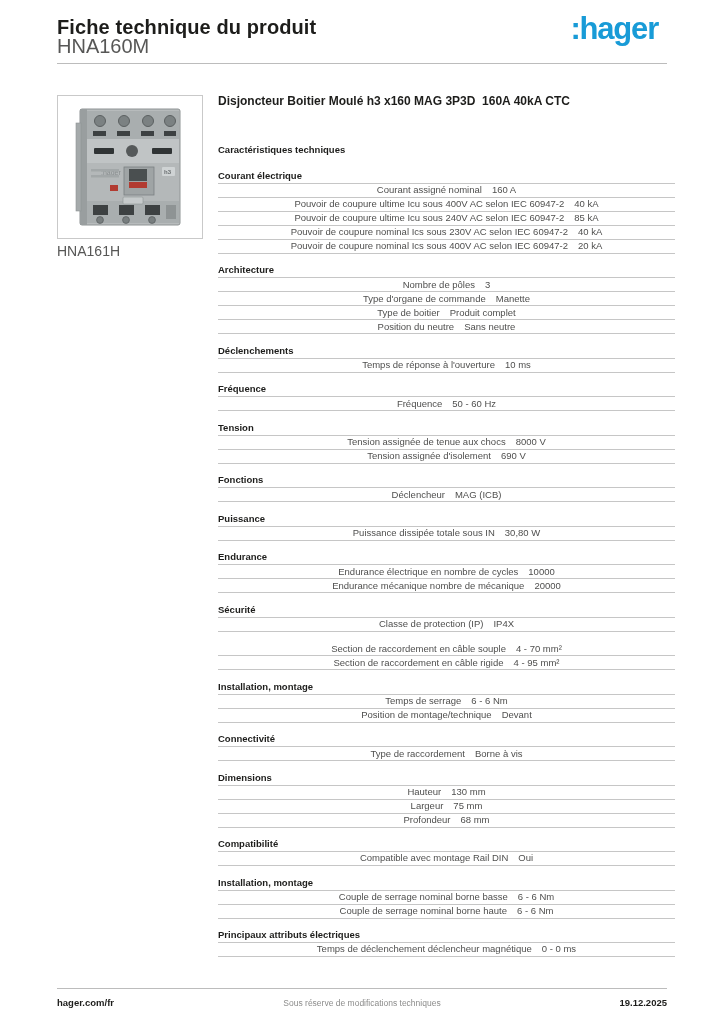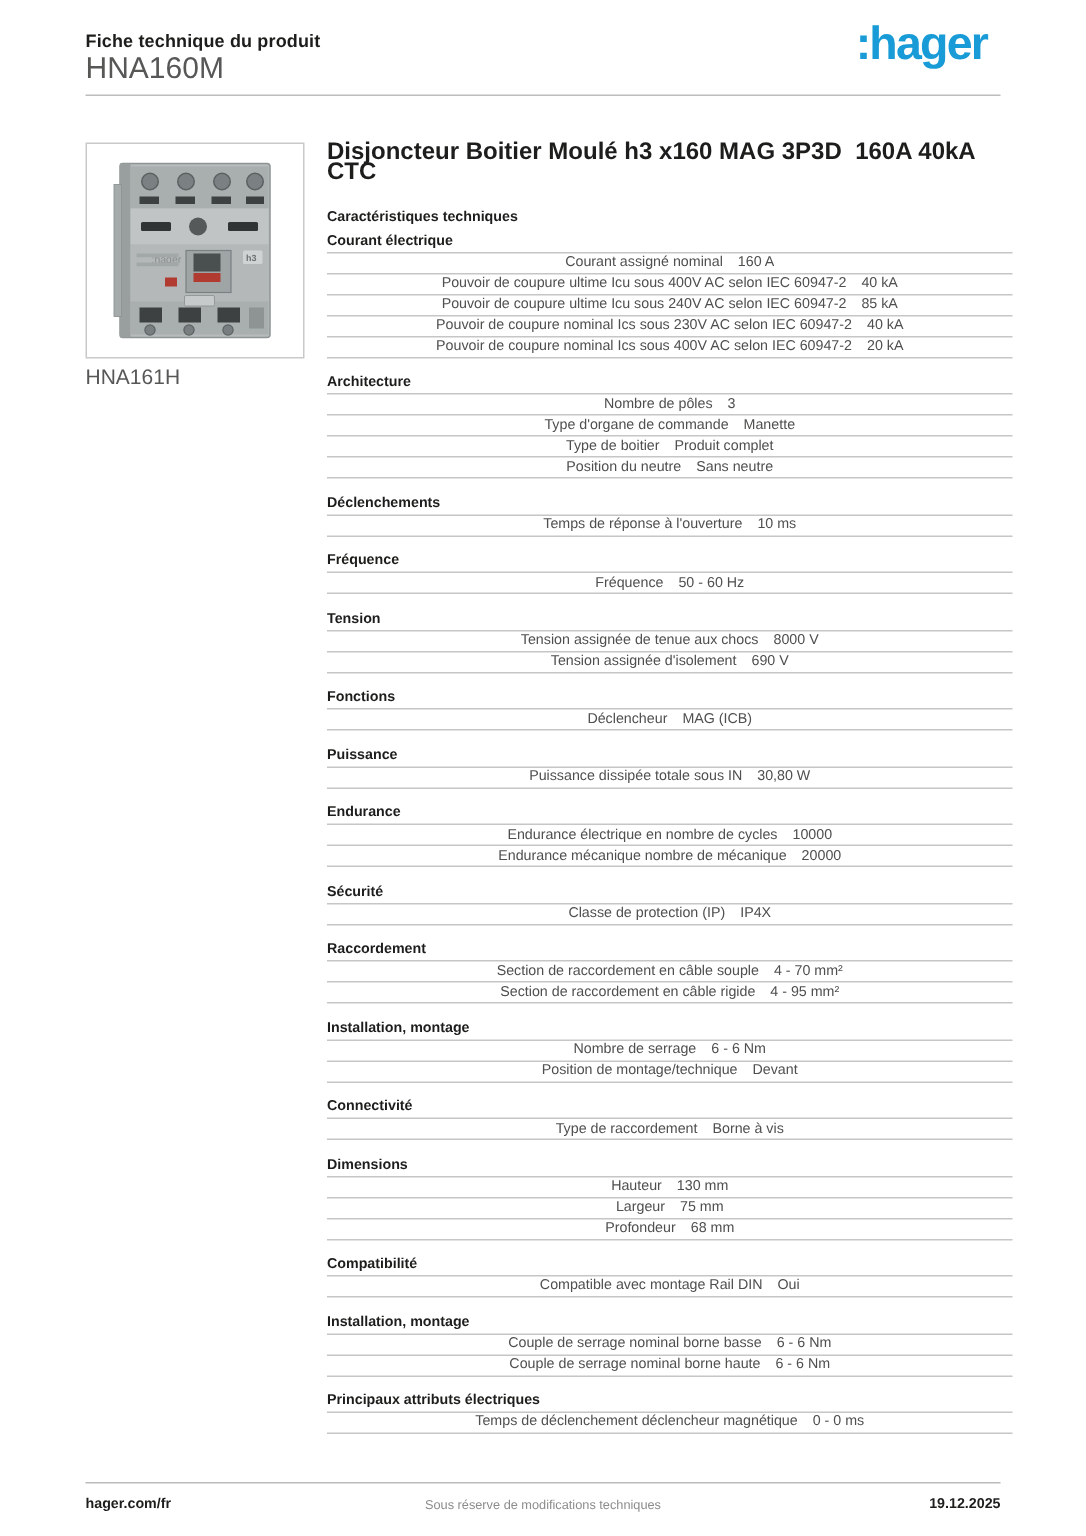--- a/index.html
+++ b/index.html
@@ -5,44 +5,44 @@
   * { margin:0; padding:0; box-sizing:border-box; }
   html,body { background:#e8e8e8; }
   body { font-family:"Liberation Sans", sans-serif; }
   .page {
     position:relative; width:724px; height:1024px; margin:0 auto;
     background:#ffffff; overflow:hidden;
   }
 
   
   .header-titles { position:absolute; left:57px; top:17px; }
-  .page-title { font-size:12px; font-weight:bold; color:#1d1d1b; line-height:20px; letter-spacing:.1px; }
+  .page-title { font-size:20px; font-weight:bold; color:#1d1d1b; line-height:20px; letter-spacing:.1px; }
   .product-ref { font-size:20px; font-weight:normal; color:#575756; line-height:18px; }
   .hager-logo {
     position:absolute; right:66px; top:12px;
     font-size:31px; font-weight:bold; color:#189bd7;
     letter-spacing:-1.2px; line-height:34px;
   }
   .header-rule { position:absolute; left:57px; top:63px; width:610px; height:1px; background:#bcbcbc; }
 
   
   .figure-box {
     position:absolute; left:57px; top:95px; width:146px; height:144px;
     border:1px solid #c9c9c9; background:#ffffff;
     display:flex; align-items:center; justify-content:center;
   }
   .figure-caption { position:absolute; left:57px; top:243px; font-size:14px; color:#575756; }
 
   
   .content { position:absolute; left:218px; top:95px; width:457px; }
   .product-title {
-    font-size:16px; font-weight:bold; color:#1d1d1b;
-    white-space:pre-wrap; line-height:13px; margin-bottom:18px;
-  }
-  .char-title { font-size:9.5px; font-weight:bold; color:#1d1d1b; line-height:12px; margin-bottom:4px; }
+    font-size:12px; font-weight:bold; color:#1d1d1b;
+    white-space:pre-wrap; line-height:13px; margin-bottom:36px;
+  }
+  .char-title { font-size:9.5px; font-weight:bold; color:#1d1d1b; line-height:12px; margin-bottom:14px; }
 
   .spec-section { margin-bottom:10.5px; }
   .section-title {
     font-size:9.5px; font-weight:bold; color:#1d1d1b;
     line-height:11px; padding-bottom:2px; border-bottom:1px solid #c6c6c6;
   }
   .spec-row {
     display:flex; justify-content:center; align-items:baseline;
     border-bottom:1px solid #c6c6c6;
     padding:1.4px 0 1.8px 0;
@@ -241,38 +241,37 @@
     <div class="section-title">Sécurité</div>
     <div>
             <div class="spec-row">
               <span class="spec-label">Classe de protection (IP)</span>
               <span class="spec-value">IP4X</span>
             </div>
           </div>
   </div>
 
   <div class="spec-section">
-    <div class="section-title">Raccordement</div>
     <div>
             <div class="spec-row">
               <span class="spec-label">Section de raccordement en câble souple</span>
               <span class="spec-value">4 - 70 mm²</span>
             </div>
             <div class="spec-row">
               <span class="spec-label">Section de raccordement en câble rigide</span>
               <span class="spec-value">4 - 95 mm²</span>
             </div>
           </div>
   </div>
 
   <div class="spec-section">
     <div class="section-title">Installation, montage</div>
     <div>
             <div class="spec-row">
-              <span class="spec-label">Nombre de serrage</span>
+              <span class="spec-label">Temps de serrage</span>
               <span class="spec-value">6 - 6 Nm</span>
             </div>
             <div class="spec-row">
               <span class="spec-label">Position de montage/technique</span>
               <span class="spec-value">Devant</span>
             </div>
           </div>
   </div>
 
   <div class="spec-section">

